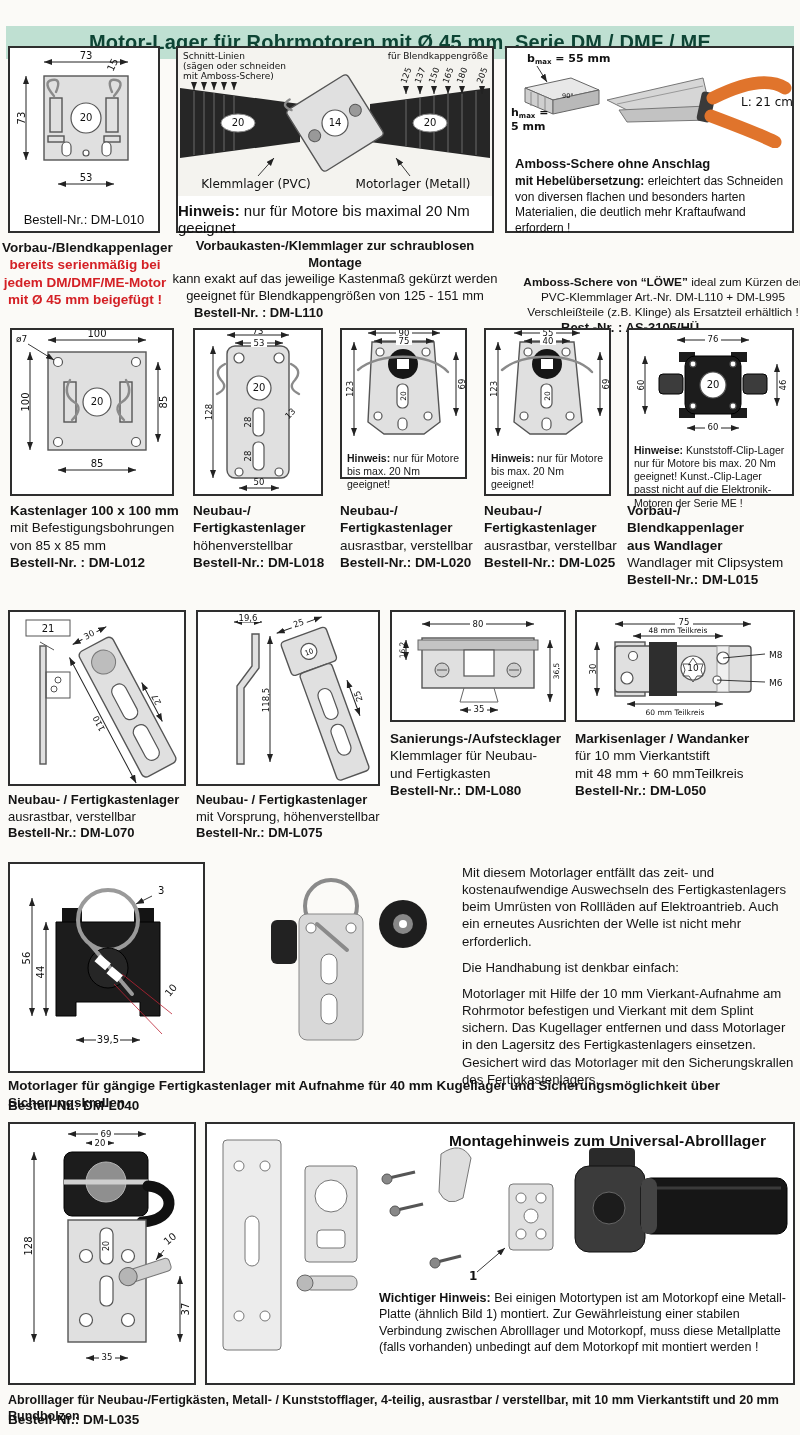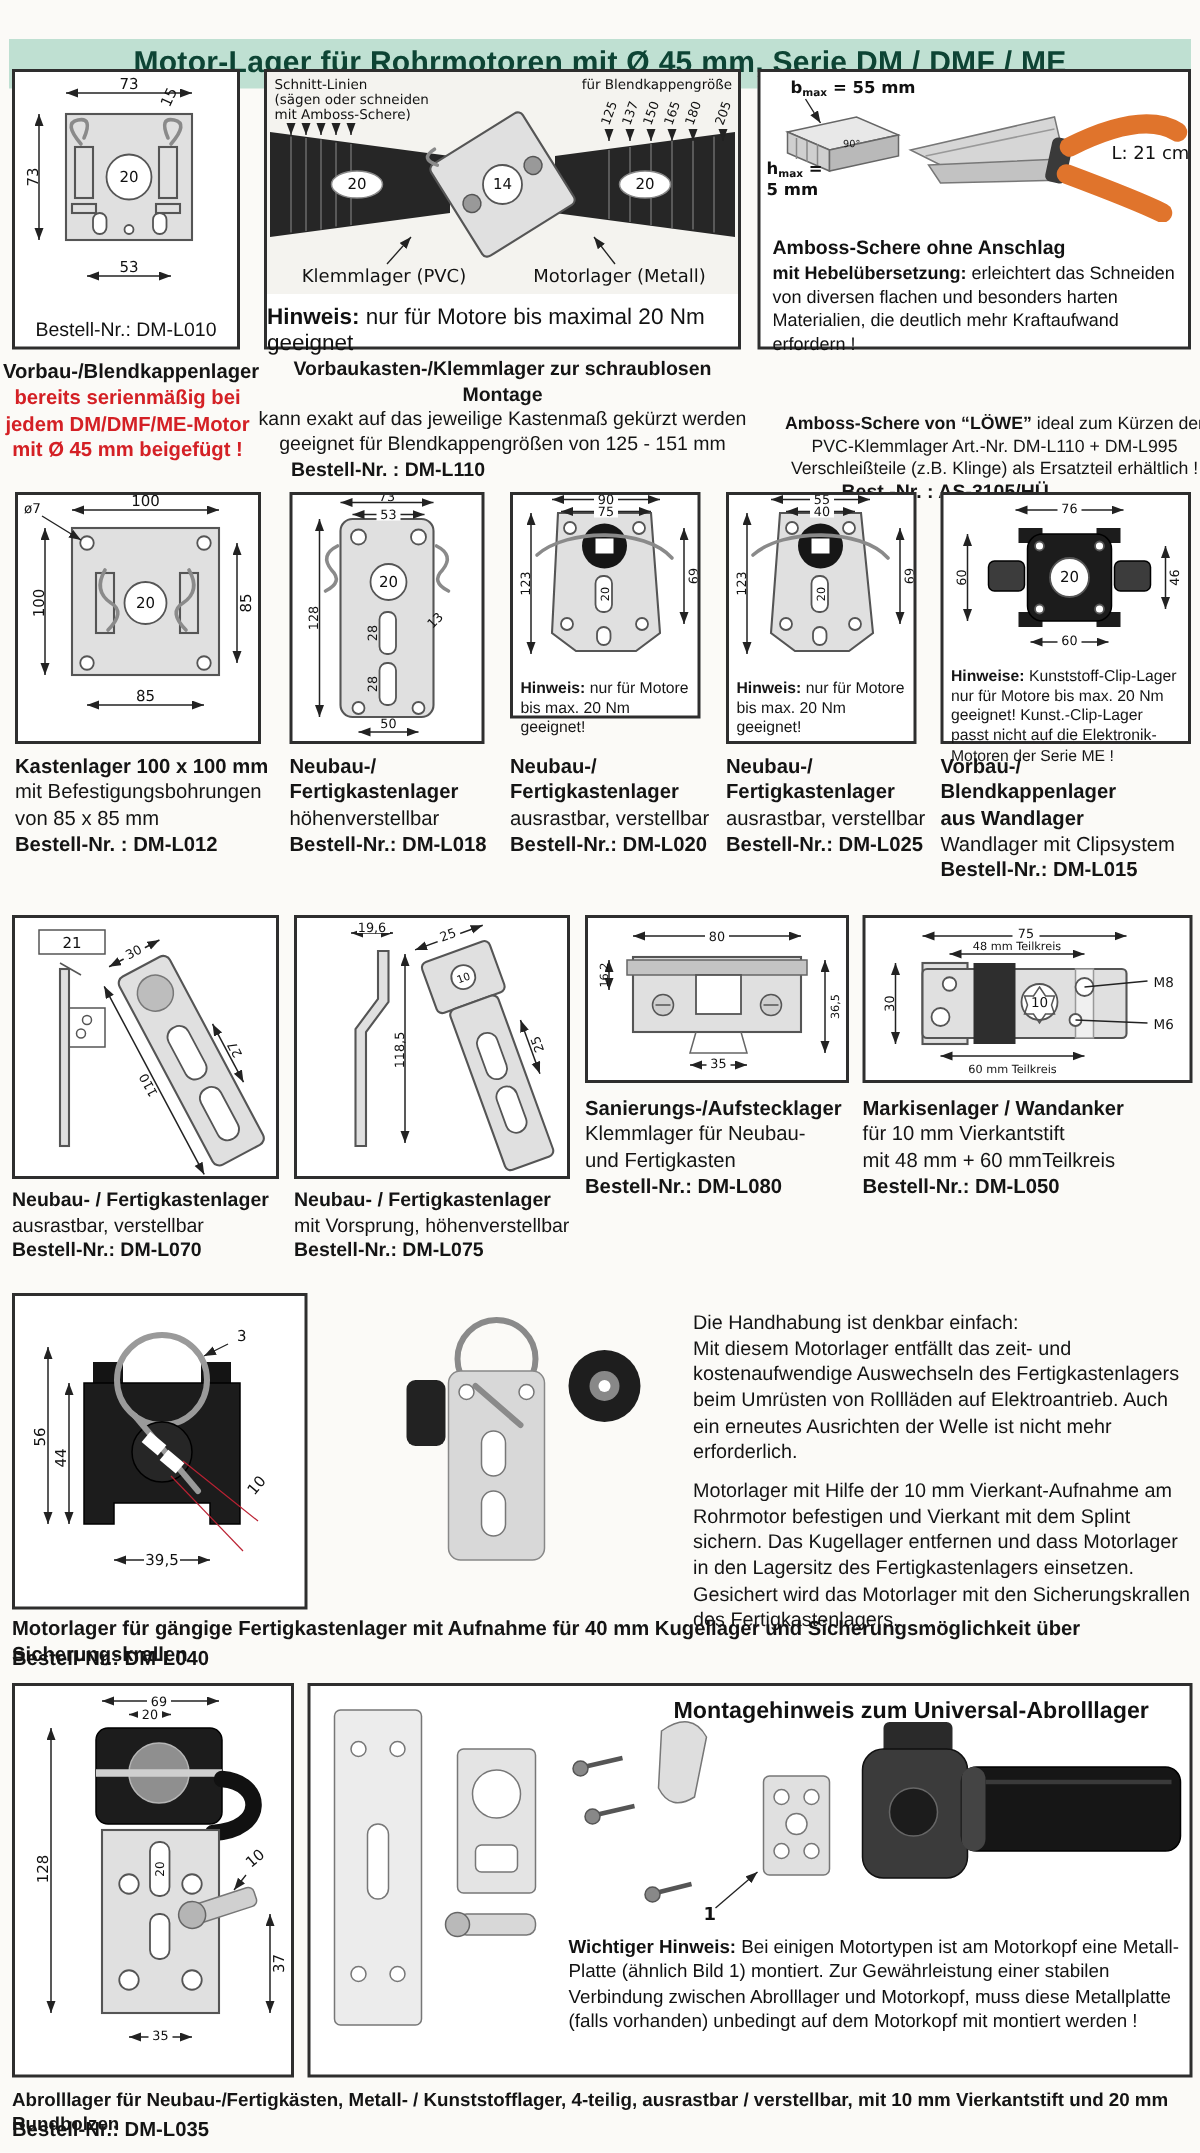--- a/index.html
+++ b/index.html
@@ -543,22 +543,22 @@
         <rect x="108" y="132" width="16" height="30" rx="8" fill="#fff" stroke="#777"></rect>
         <line x1="104" y1="62" x2="134" y2="88" stroke="#8a8a8a" stroke-width="4" stroke-linecap="round"></line>
         <circle cx="190" cy="62" r="24" fill="#1e1e1e"></circle>
         <circle cx="190" cy="62" r="10" fill="#888"></circle>
         <circle cx="190" cy="62" r="4" fill="#fff"></circle>
       </g>
     </svg>
   </div>
 
   <div class="cap" style="left:462px;top:864px;width:333px;font-size:13.2px;line-height:1.3;">
+    <p>Mit diesem Motorlager entfällt das zeit- und kostenaufwendige Auswechseln des Fertigkastenlagers beim Umrüsten von Rollläden auf Elektroantrieb. Auch ein erneutes Ausrichten der Welle ist nicht mehr erforderlich.</p>
     <p style="margin-top:9px;">Die Handhabung ist denkbar einfach:</p>
-    <p>Mit diesem Motorlager entfällt das zeit- und kostenaufwendige Auswechseln des Fertigkastenlagers beim Umrüsten von Rollläden auf Elektroantrieb. Auch ein erneutes Ausrichten der Welle ist nicht mehr erforderlich.</p>
     <p style="margin-top:9px;">Motorlager mit Hilfe der 10 mm Vierkant-Aufnahme am Rohrmotor befestigen und Vierkant mit dem Splint sichern. Das Kugellager entfernen und dass Motorlager in den Lagersitz des Fertigkastenlagers einsetzen.</p>
     <p>Gesichert wird das Motorlager mit den Sicherungskrallen des Fertigkastenlagers.</p>
   </div>
 
   <div class="cap b" style="left:8px;top:1077px;width:790px;">Motorlager für gängige Fertigkastenlager mit Aufnahme für 40 mm Kugellager und Sicherungsmöglichkeit über Sicherungskrallen</div>
   <div class="cap ordline" style="left:8px;top:1097px;width:300px;">Bestell-Nr.: DM-L040</div>
 
   <div class="box" style="left:8px;top:1122px;width:188px;height:263px;">
     <svg width="184" height="259" viewBox="0 0 184 259">
       <g>

